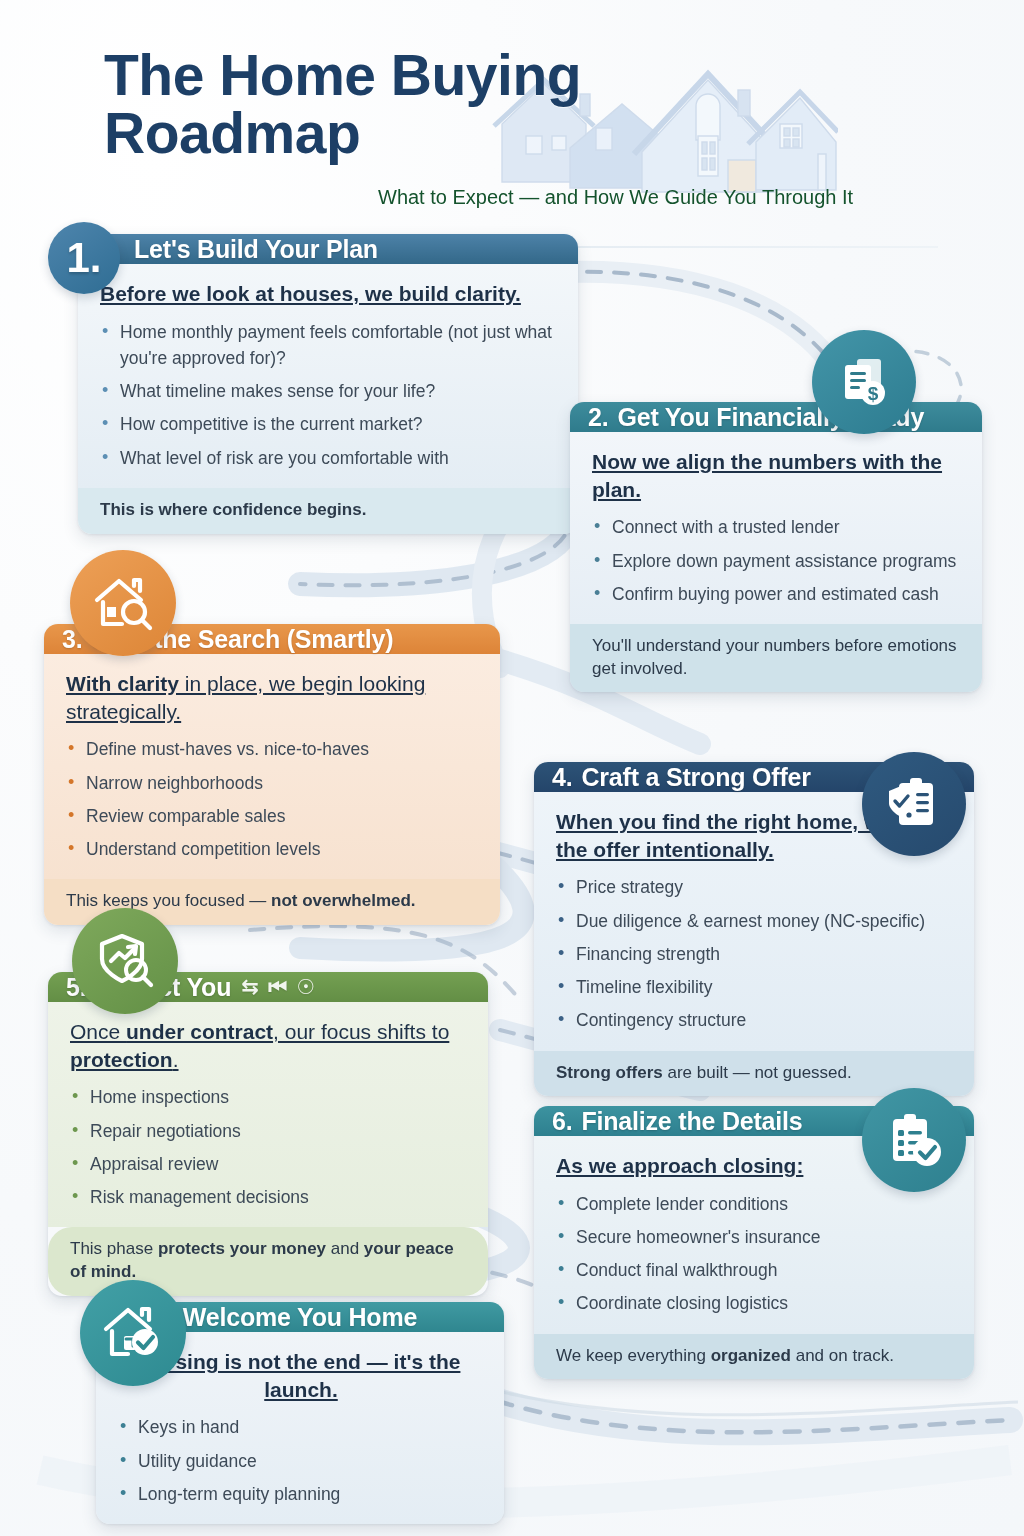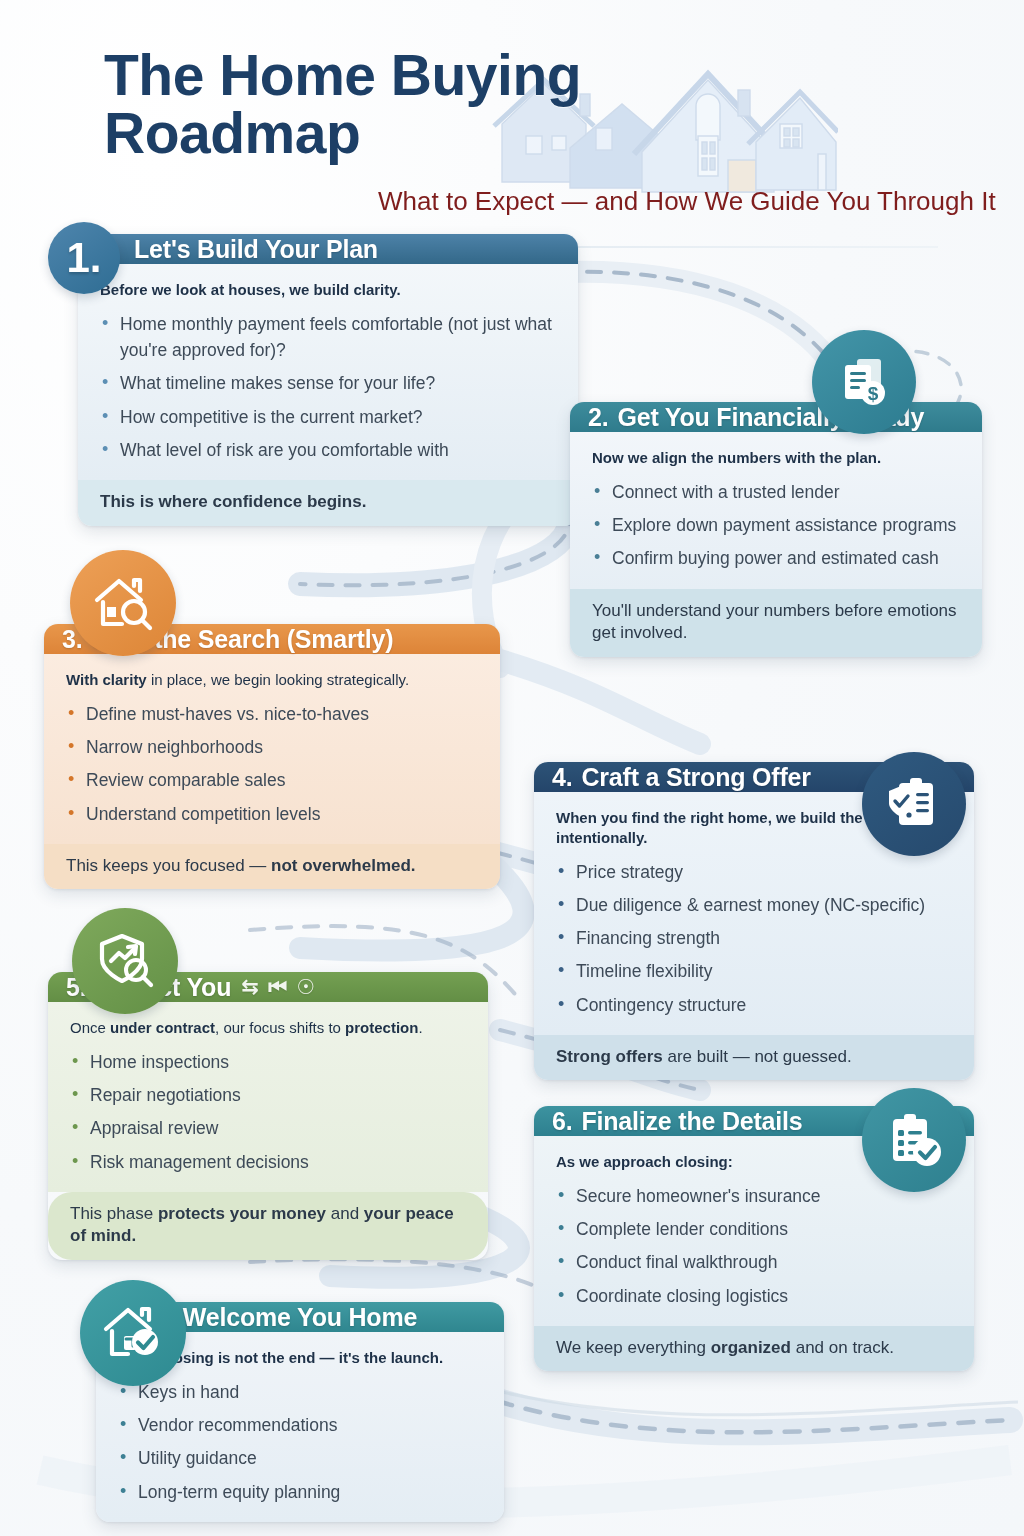--- a/index.html
+++ b/index.html
@@ -71,22 +71,22 @@
     letter-spacing: -0.5px;
     line-height: 1.02;
     text-shadow: 0 1px 0 rgba(255,255,255,.6);
   }
   .title-line2 { margin-top: 0; }
   .subtitle {
     position: absolute;
     left: 378px;
     top: 140px;
     z-index: 2;
-    font-size: 26px;
-    color: #7f1d1d;
+    font-size: 20px;
+    color: #14532d;
     white-space: nowrap;
   }
   .header-rule {
     position: absolute;
     left: 92px;
     top: 200px;
     width: 846px;
     height: 2px;
     background: linear-gradient(to right, #d9e3ec, #e6edf3 60%, #eef3f7);
     z-index: 2;
@@ -115,25 +115,26 @@
     font-weight: bold;
     letter-spacing: -0.2px;
     text-shadow: 0 1px 2px rgba(0,0,0,.18);
     white-space: nowrap;
   }
   .card-header .step-num { margin-right: 9px; }
   .card-body {
     padding: 16px 20px 10px 22px;
   }
   .lead {
-    font-size: 15px;
+    font-size: 21px;
     font-weight: bold;
     color: #1e3148;
     line-height: 1.32;
     margin-bottom: 11px;
+    text-decoration: underline;
   }
   .lead .reg { font-weight: normal; }
   ul.bullets { list-style: none; }
   ul.bullets li {
     position: relative;
     font-size: 17.5px;
     line-height: 1.5;
     color: #3d4a58;
     padding-left: 20px;
     margin-bottom: 7px;
@@ -527,22 +528,22 @@
 
   <div class="card c6" id="card6">
     <div class="card-inner">
       <div class="card-header hdr-pad-r">
         <span class="step-num">6.</span>
         <span>Finalize the Details</span>
       </div>
       <div class="card-body">
         <div class="lead">As we approach closing:</div>
         <ul class="bullets">
+          <li>Complete lender conditions</li>
           <li>Secure homeowner's insurance</li>
-          <li>Complete lender conditions</li>
           <li>Conduct final walkthrough</li>
           <li>Coordinate closing logistics</li>
         </ul>
       </div>
       <div class="card-footer">
         <span>We keep everything </span><b>organized</b><span> and on track.</span>
       </div>
     </div>
   </div>
 
@@ -562,21 +563,20 @@
 
   <div class="card c7" id="card7">
     <div class="card-inner">
       <div class="card-header">
         <span>Welcome You Home</span>
       </div>
       <div class="card-body">
         <div class="lead">Closing is not the end — it's the launch.</div>
         <ul class="bullets">
           <li>Keys in hand</li>
-          <li>Vendor recommendations</li>
           <li>Utility guidance</li>
           <li>Long-term equity planning</li>
         </ul>
       </div>
 
     </div>
   </div>
 
 </div>
 

